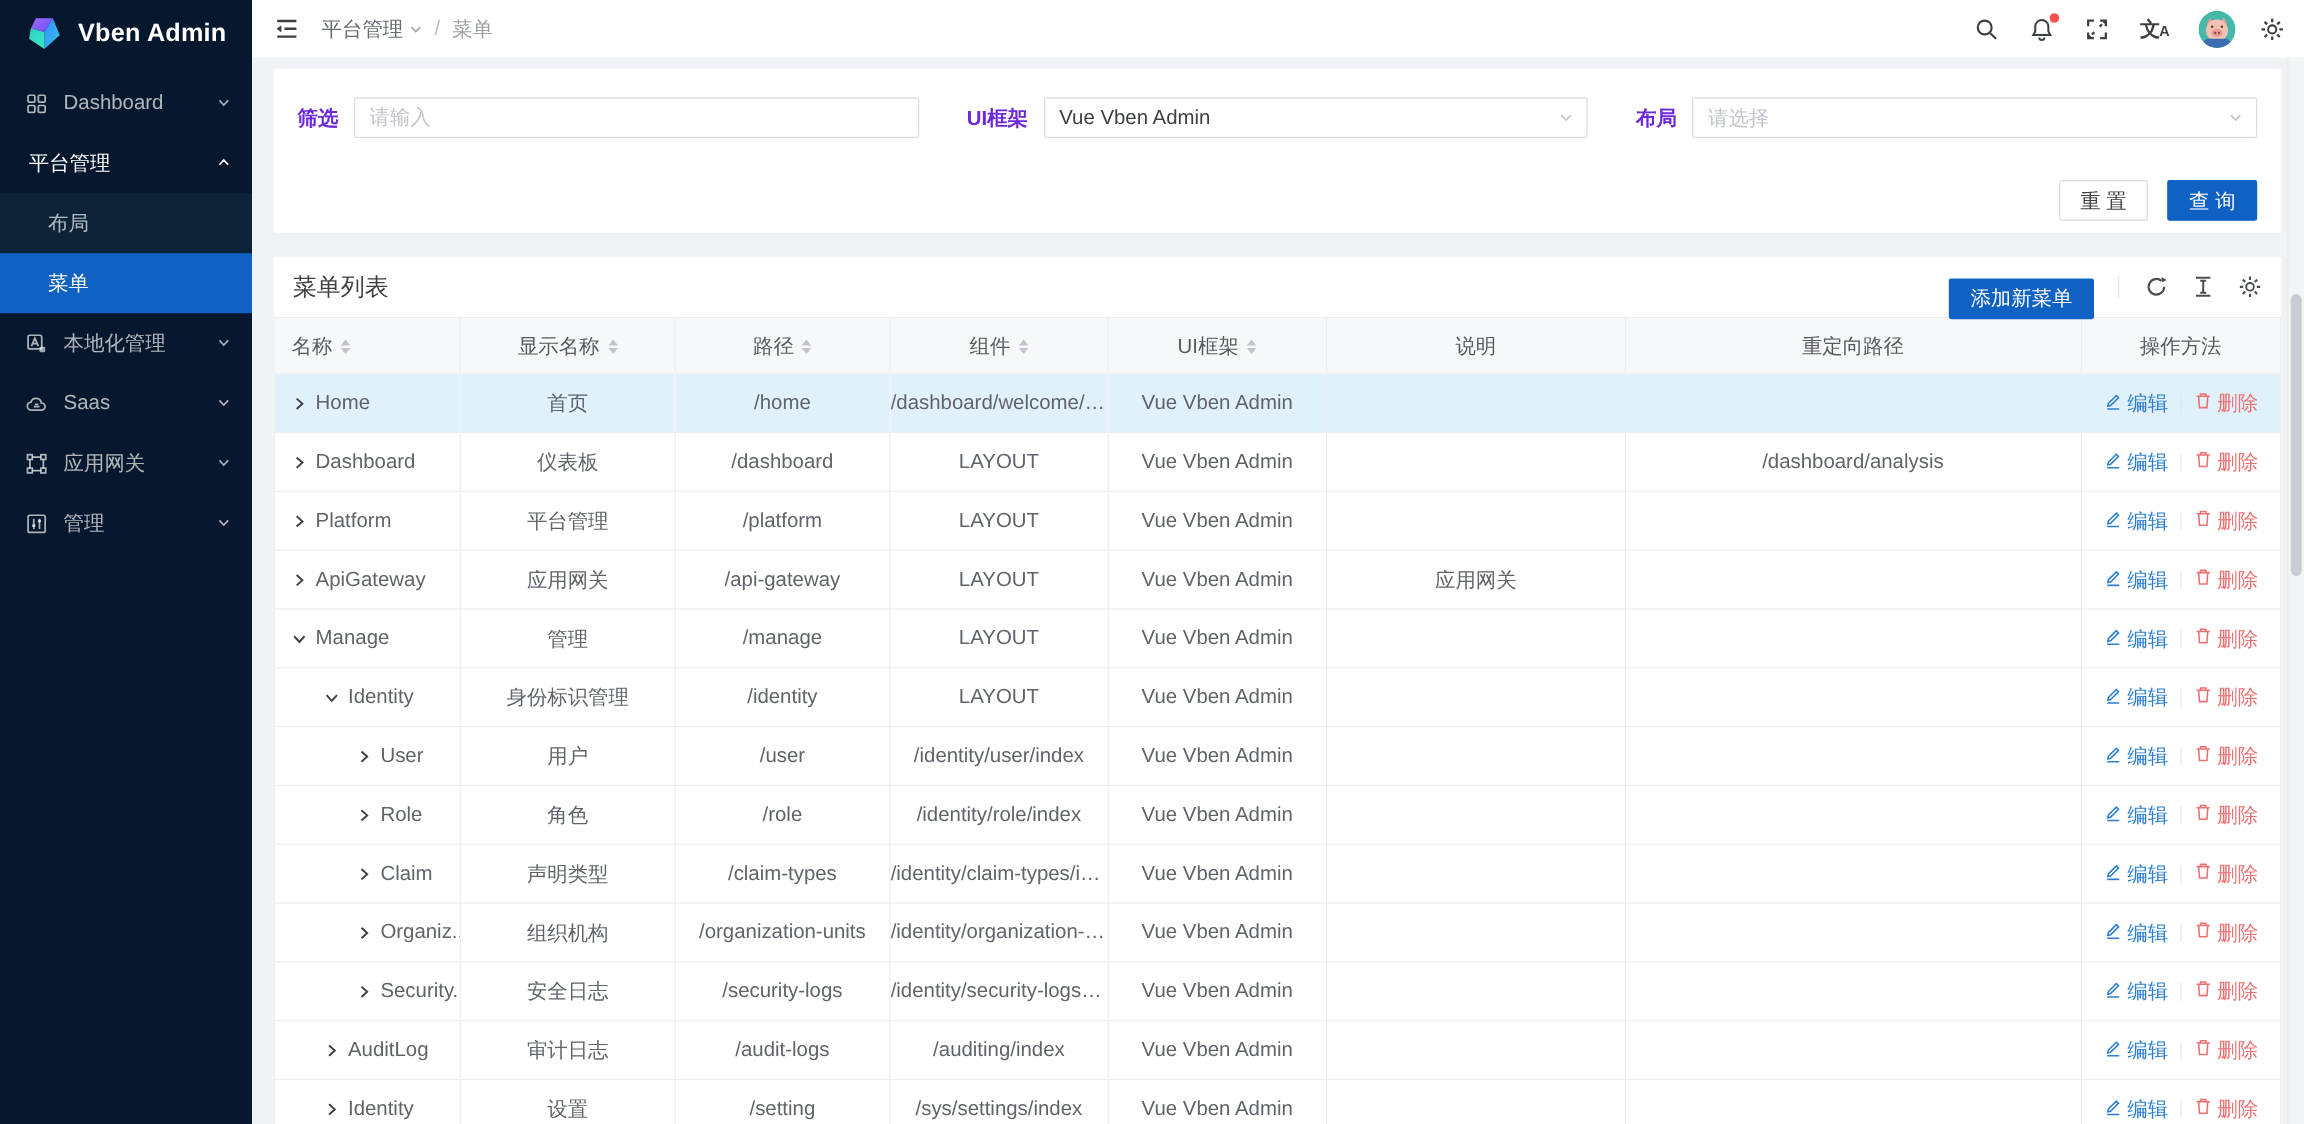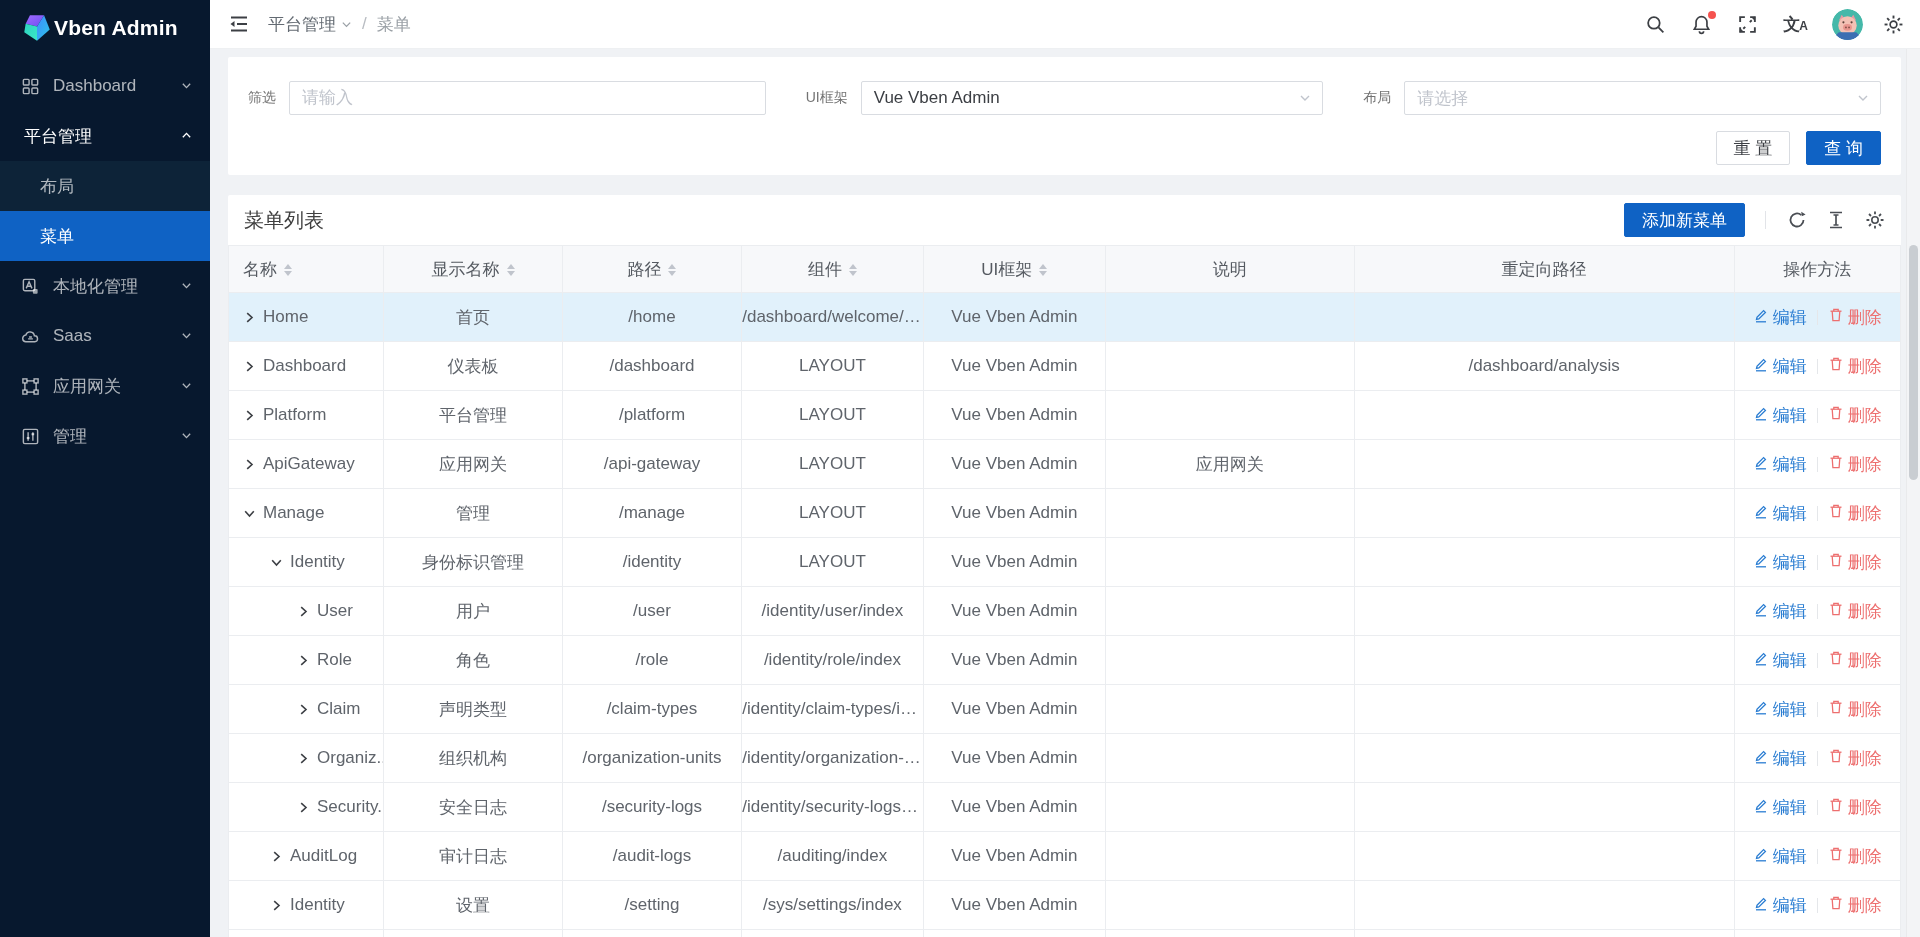--- a/index.html
+++ b/index.html
@@ -6,21 +6,21 @@
   html,body { width:1920px; height:937px; overflow:hidden; }
   body { font-family:"Liberation Sans","DejaVu Sans",sans-serif; background:#f0f2f5; }
   :root{
     --accent:#0f62c4; --sidebar-bg:#07182e; --sidebar-panel:#0d2338; --content-bg:#f0f2f5;
     --selected-row:#e1f1fb; --edit:#2a7dd2; --danger:#ed6f6f; --border:#ebedf0;
   }
   .app{ position:relative; width:1920px; height:937px; display:flex; overflow:hidden; }
 
   
   .sidebar{ width:210px; min-width:210px; height:100%; background:var(--sidebar-bg); color:rgba(255,255,255,.68); overflow:hidden; }
-  .logo{ display:flex; align-items:center; height:55px; padding-left:20px; cursor:pointer; }
+  .logo{ display:flex; align-items:center; gap:11px; height:55px; padding-left:20px; cursor:pointer; }
   .logo svg{ width:34px; height:34px; }
   .logo .logo-text{ color:#fff; font-size:21px; font-weight:bold; letter-spacing:.2px; }
   .menu{ padding-top:6px; }
   .menu-item{ position:relative; display:flex; align-items:center; height:50px; padding-left:21px; font-size:17px; cursor:pointer; }
   .menu-item .mi-icon{ width:19px; height:19px; margin-right:13px; display:inline-flex; }
   .menu-item .mi-icon svg{ width:19px; height:19px; }
   .menu-item.no-icon{ padding-left:24px; }
   .menu-item.active{ color:#fff; }
   .menu-item .chev{ position:absolute; right:18px; top:50%; width:11px; height:11px; margin-top:-6px; }
   .menu-item .chev svg{ width:11px; height:11px; display:block; transition:transform .2s; }
@@ -50,30 +50,30 @@
   .avatar svg{ width:31px; height:31px; display:block; }
   .gear-right{ margin-left:-5px; }
 
   
   .content{ flex:1; background:var(--content-bg); padding:8px 19px 0 18px; overflow:hidden; }
   .card{ background:#fff; border-radius:2px; }
 
   .filter-card{ padding:24px 20px 10px 20px; margin-bottom:20px; }
   .filter-row{ display:flex; gap:40px; }
   .field{ flex:1; display:flex; align-items:center; }
-  .field label{ font-size:14px; color:#737373; margin-right:13px; white-space:nowrap; }
+  .field label{ font-size:17px; color:#6d28d9; margin-right:13px; white-space:nowrap;font-weight:bold; }
   .control{ flex:1; height:34px; border:1px solid #d9dce1; border-radius:2px; background:#fff; display:flex; align-items:center; padding:0 12px; font-size:17px; color:#3c3f44; position:relative; cursor:text; }
   .control .placeholder{ color:#c0c4cc; }
   .control input{ border:none; outline:none; width:100%; font:inherit; color:#3c3f44; background:transparent; }
   .control input::placeholder{ color:#c0c4cc; }
   .control.select{ cursor:pointer; }
   .control.select .sel-chev{ position:absolute; right:11px; top:50%; margin-top:-6px; width:12px; height:12px; color:#c0c4cc; }
   .control.select .sel-chev svg{ width:12px; height:12px; display:block; }
   .filter-actions{ display:flex; justify-content:flex-end; gap:16px; margin-top:16px; }
-  .btn{ height:34px; padding:16px 17px; border-radius:2px; font-size:17px; display:inline-flex; align-items:center; justify-content:center; cursor:pointer; border:1px solid #d9dce1; background:#fff; color:#3c3f44; white-space:nowrap; }
+  .btn{ height:34px; padding:16px 17px; border-radius:2px; font-size:17px; display:inline-flex; align-items:center; justify-content:center; cursor:pointer; border:1px solid #d9dce1; background:#fff; color:#3c3f44; white-space:nowrap;margin-top:19px; }
   .btn.primary{ background:var(--accent); border-color:var(--accent); color:#fff; }
 
   .table-card{ padding-bottom:0; overflow:hidden; }
   .card-head{ height:50px; display:flex; align-items:center; justify-content:space-between; padding:0 16px; }
   .card-title{ font-size:20px; color:#404040; font-weight:500; }
   .tc-toolbar{ display:flex; align-items:center; gap:18px; color:#4a4e54; }
   .toolbar-divider{ width:1px; height:18px; background:#e2e4e8; margin:0 2px; }
   .tool-icon{ width:21px; height:21px; cursor:pointer; display:inline-flex; align-items:center; justify-content:center; }
   .tool-icon svg{ width:20px; height:20px; }
 

